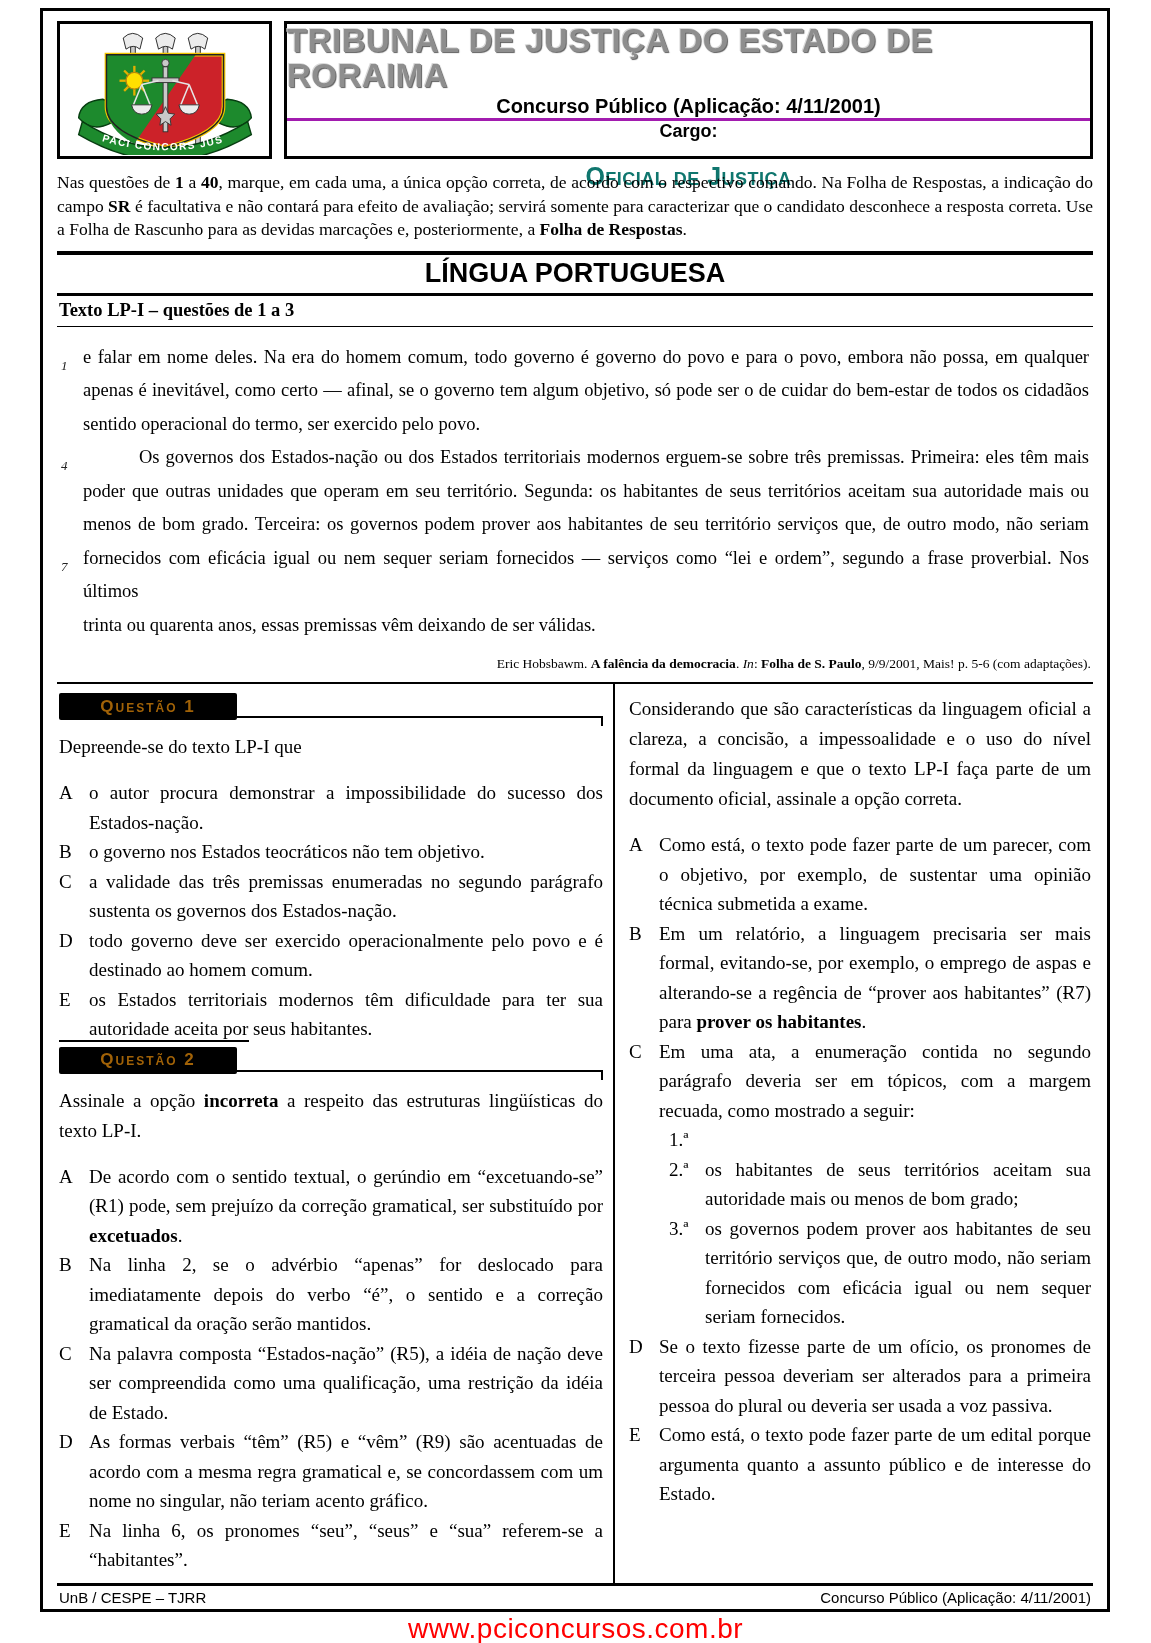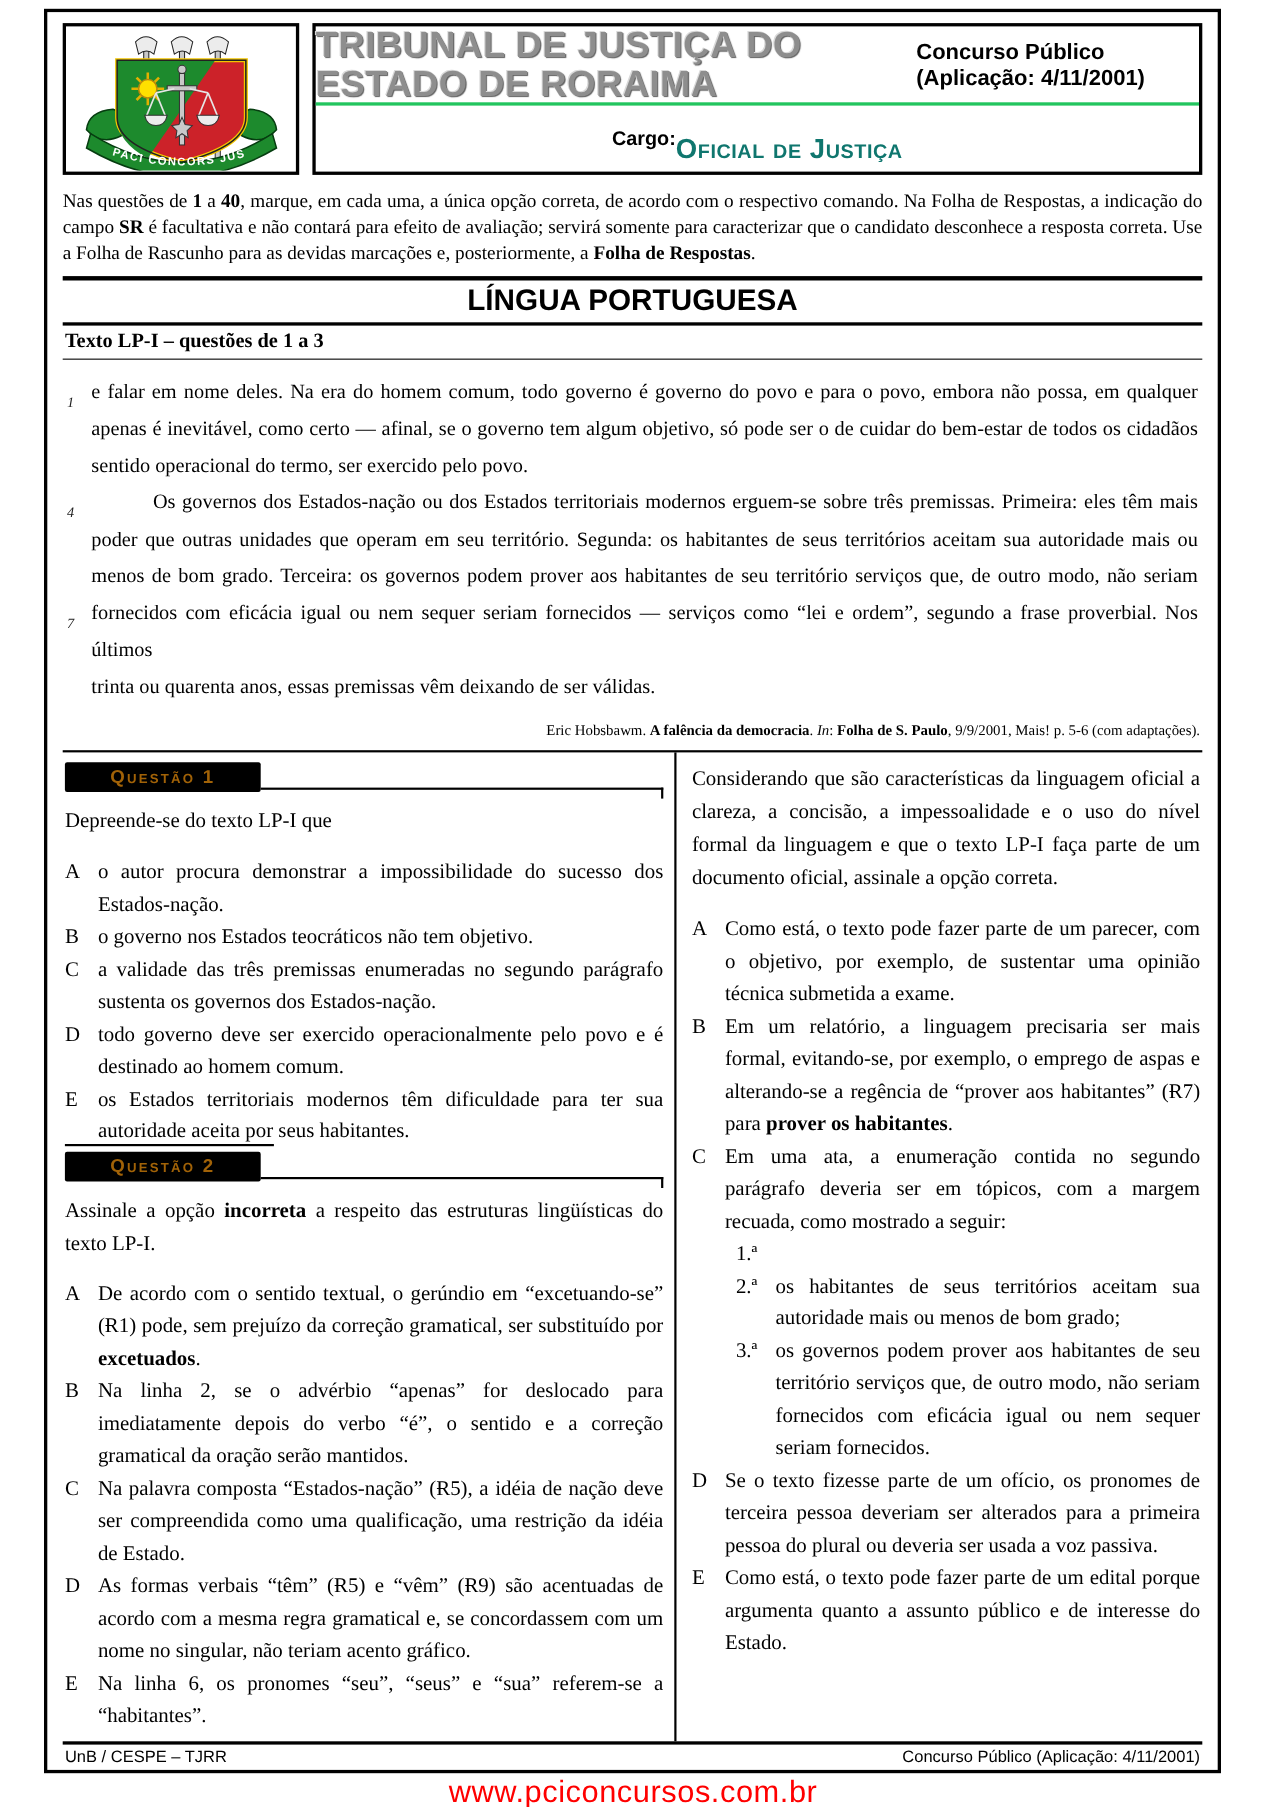--- a/index.html
+++ b/index.html
@@ -18,27 +18,27 @@
     position:absolute; left:150px; top:1400px; z-index:-1;
     font-family:"Liberation Sans", sans-serif; font-weight:bold;
     font-size:68px; letter-spacing:4px; color:#ececec;
     transform:rotate(-47deg); transform-origin:left center; white-space:nowrap;
   }
 
   
   .header-row { display:flex; gap:12px; margin-top:10px; height:138px; flex:0 0 auto; }
   .logo-box { width:215px; border:3px solid #000; display:flex; align-items:center; justify-content:center; background:#fff; }
   .title-box { flex:1; border:3px solid #000; display:flex; flex-direction:column; }
-  .title-top { flex:0 0 72px; border-bottom:3px solid #22c55e; display:flex; flex-direction:row; align-items:center; justify-content:center; }
+  .title-top { flex:0 0 72px; border-bottom:3px solid #a21caf; display:flex; flex-direction:column; align-items:center; justify-content:center; }
   .main-title {
     font-family:"Liberation Sans", sans-serif; font-weight:bold; font-size:33px; letter-spacing:.5px;
     color:#8e8e8e; text-shadow:-1px -1px 0 #d9d9d9, 1px 1px 1px #5f5f5f; line-height:1.05;
   }
   .sub-title { font-family:"Liberation Sans", sans-serif; font-weight:bold; font-size:20px; margin-top:2px; }
-  .title-bottom { flex:1; display:flex; flex-direction:row; align-items:center; justify-content:center; }
+  .title-bottom { flex:1; display:flex; flex-direction:column; align-items:center; justify-content:center; }
   .cargo-label { font-family:"Liberation Sans", sans-serif; font-weight:bold; font-size:18px; }
   .cargo-value { font-family:"Liberation Sans", sans-serif; font-weight:bold; font-size:25px; font-variant:small-caps; color:#0f766e; letter-spacing:.5px; margin-top:20px; }
 
   
   .instructions { margin-top:12px; font-size:17.5px; line-height:23.5px; text-align:justify; flex:0 0 auto; }
 
   .rule4 { border-top:4px solid #000; margin-top:9px; }
   .rule3 { border-top:3px solid #000; }
   .rule1 { border-top:1.5px solid #000; }
 

